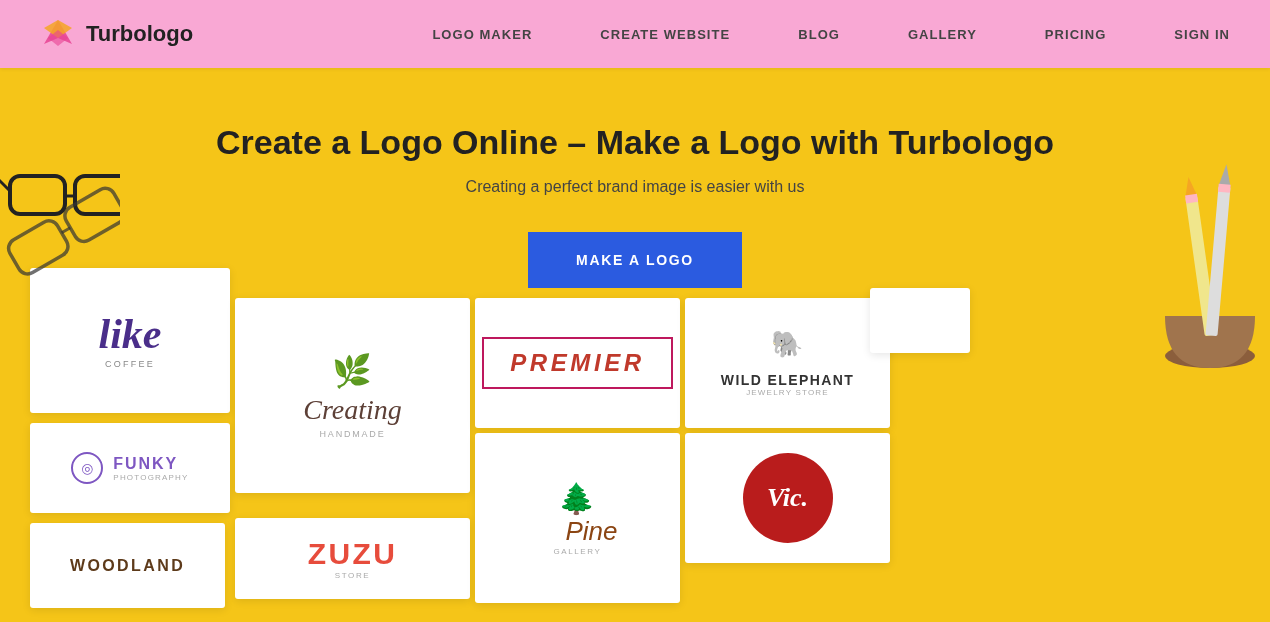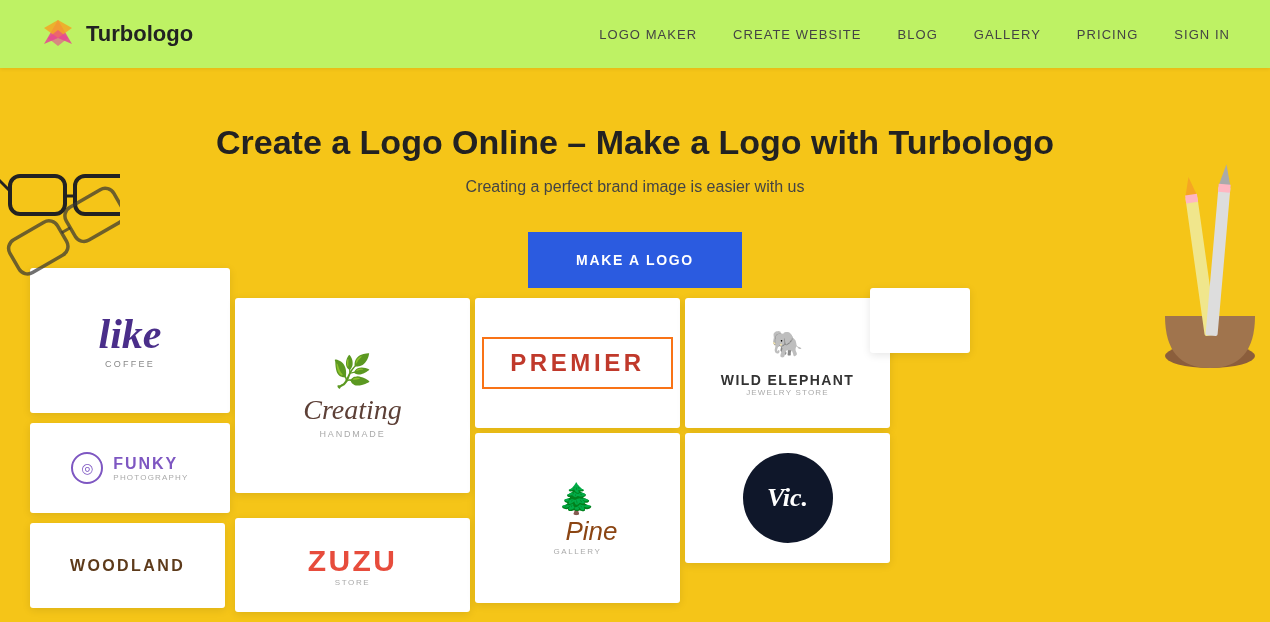--- a/index.html
+++ b/index.html
@@ -3,21 +3,21 @@
   <meta charset="utf-8">
   <style>
     * { margin: 0; padding: 0; box-sizing: border-box; }
     body { font-family: 'Segoe UI', Arial, sans-serif; background: #f5c518; overflow-x: hidden; width: 1270px; height: 622px; position: relative; }
 
     
     .header {
       position: absolute;
       top: 0; left: 0; right: 0;
       height: 68px;
-      background: #bef264;
+      background: #f9a8d4;
       display: flex;
       align-items: center;
       justify-content: space-between;
       padding: 0 40px;
       z-index: 10;
       box-shadow: 0 1px 4px rgba(0,0,0,0.08);
     }
     .logo-area {
       display: flex;
       align-items: center;
@@ -32,26 +32,27 @@
       font-weight: 600;
       color: #222;
     }
     .nav {
       display: flex;
       align-items: center;
       gap: 36px;
     }
     .nav-link {
       font-size: 13px;
-      font-weight: 400;
+      font-weight: 700;
       letter-spacing: 0.08em;
       color: #444;
       text-transform: uppercase;
       cursor: pointer;
       text-decoration: none;
+      margin-left: 32px;
     }
 
     
     .hero {
       position: absolute;
       top: 68px;
       left: 0; right: 0;
       bottom: 0;
       background: #f5c518;
       display: flex;
@@ -158,21 +159,21 @@
     .card-woodland {
       left: 30px;
       top: 455px;
       width: 195px;
       height: 85px;
     }
     .card-zuzu {
       left: 235px;
       top: 450px;
       width: 235px;
-      height: 94px;
+      height: 81px;
     }
     .card-pine {
       left: 475px;
       top: 365px;
       width: 205px;
       height: 170px;
     }
     .card-small-tl {
       left: 870px;
       top: 220px;
@@ -205,22 +206,23 @@
       color: #5d4037;
       font-style: italic;
     }
     .greenlove-sub {
       font-size: 9px;
       letter-spacing: 0.2em;
       color: #aaa;
       margin-top: 3px;
     }
     .premier-wrap {
-      border: 2px solid #f97316;
+      border: 2px solid #be185d;
       padding: 10px 26px;
+      font-style: italic;
     }
     .premier-text {
       font-size: 24px;
       font-weight: 700;
       letter-spacing: 0.15em;
       color: #c0392b;
     }
     .wild-wrap { text-align: center; }
     .wild-elephant-icon { font-size: 26px; color: #c0392b; }
     .wild-name {
@@ -259,21 +261,21 @@
       color: #7e57c2;
     }
     .funky-sub {
       font-size: 8px;
       letter-spacing: 0.15em;
       color: #aaa;
     }
     .vic-circle {
       width: 90px;
       height: 90px;
-      background: #0f172a;
+      background: #b91c1c;
       border-radius: 50%;
       display: flex;
       align-items: center;
       justify-content: center;
     }
     .vic-text {
       font-family: 'Georgia', serif;
       font-size: 26px;
       color: #fff;
       font-style: italic;

